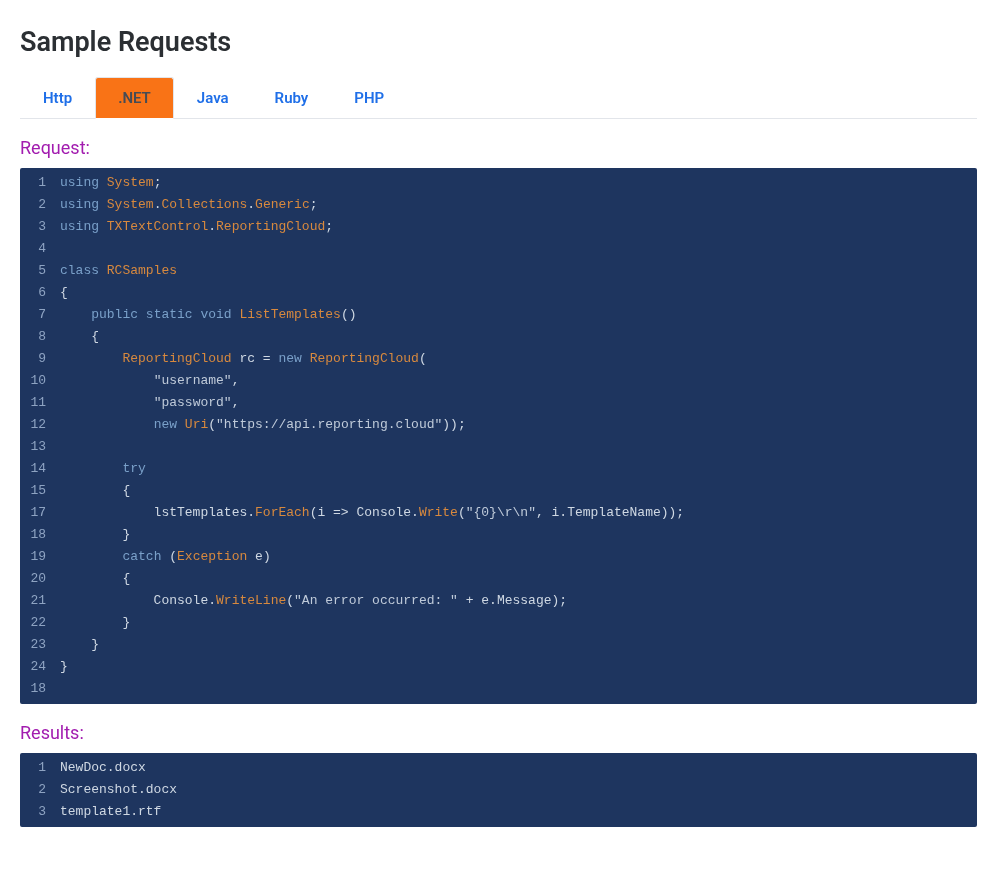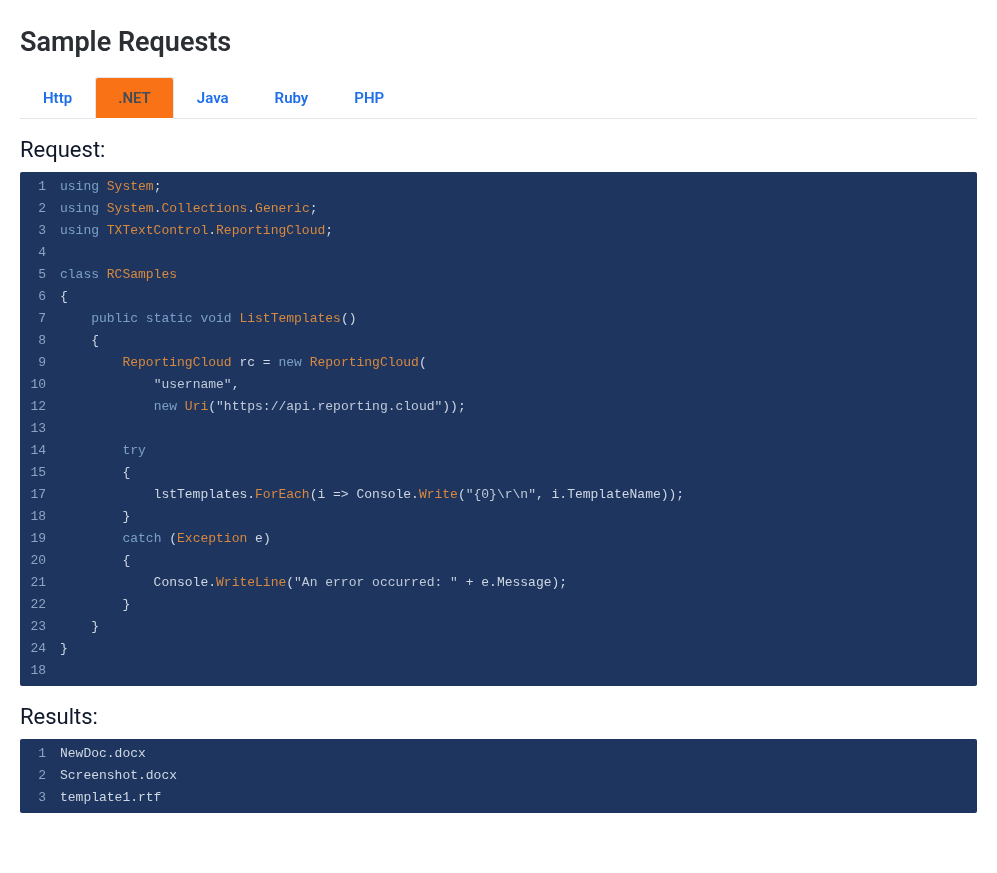--- a/index.html
+++ b/index.html
@@ -35,22 +35,22 @@
     background: transparent;
   }
   .tab.active {
     color: #464c55;
     border: 1px solid #e2e5ea;
     border-bottom: 1px solid #fff;
     border-radius: 3px 3px 0 0;
     background: #f97316;
   }
   .section-label {
-    font-size: 22px;
-    color: #0f172a;
+    font-size: 18px;
+    color: #a21caf;
     margin: 18px 0 10px 0;
   }
   .code-block {
     background: #1e355f;
     border-radius: 2px;
     font-family: "Consolas","Menlo","Courier New",monospace;
     font-size: 13px;
     line-height: 22px;
     color: #cfd8e3;
     padding: 4px 0;
@@ -98,20 +98,21 @@
     <div class="code-line"><span class="ln">1</span><span class="code"><span class="kw">using </span><span class="type">System</span><span class="punct">;</span></span></div>
     <div class="code-line"><span class="ln">2</span><span class="code"><span class="kw">using </span><span class="type">System</span><span class="punct">.</span><span class="type">Collections</span><span class="punct">.</span><span class="type">Generic</span><span class="punct">;</span></span></div>
     <div class="code-line"><span class="ln">3</span><span class="code"><span class="kw">using </span><span class="type">TXTextControl</span><span class="punct">.</span><span class="type">ReportingCloud</span><span class="punct">;</span></span></div>
     <div class="code-line"><span class="ln">4</span><span class="code"><span></span></span></div>
     <div class="code-line"><span class="ln">5</span><span class="code"><span class="kw">class </span><span class="type">RCSamples</span></span></div>
     <div class="code-line"><span class="ln">6</span><span class="code"><span class="punct">{</span></span></div>
     <div class="code-line"><span class="ln">7</span><span class="code"><span>    </span><span class="kw">public static void </span><span class="fn">ListTemplates</span><span class="punct">()</span></span></div>
     <div class="code-line"><span class="ln">8</span><span class="code"><span>    </span><span class="punct">{</span></span></div>
     <div class="code-line"><span class="ln">9</span><span class="code"><span>        </span><span class="type">ReportingCloud</span><span> rc = </span><span class="kw">new </span><span class="type">ReportingCloud</span><span class="punct">(</span></span></div>
     <div class="code-line"><span class="ln">10</span><span class="code"><span>            </span><span class="str">"username"</span><span class="punct">,</span></span></div>
+    <div class="code-line"><span class="ln">11</span><span class="code"><span>            </span><span class="str">"password"</span><span class="punct">,</span></span></div>
     <div class="code-line"><span class="ln">12</span><span class="code"><span>            </span><span class="kw">new </span><span class="fn">Uri</span><span class="punct">(</span><span class="str">"https://api.reporting.cloud"</span><span class="punct">));</span></span></div>
     <div class="code-line"><span class="ln">13</span><span class="code"><span></span></span></div>
     <div class="code-line"><span class="ln">14</span><span class="code"><span>        </span><span class="kw">try</span></span></div>
     <div class="code-line"><span class="ln">15</span><span class="code"><span>        </span><span class="punct">{</span></span></div>
     <div class="code-line"><span class="ln">17</span><span class="code"><span>            lstTemplates.</span><span class="fn">ForEach</span><span class="punct">(</span><span>i =&gt; Console.</span><span class="fn">Write</span><span class="punct">(</span><span class="str">"{0}\r\n"</span><span class="punct">, i.TemplateName));</span></span></div>
     <div class="code-line"><span class="ln">18</span><span class="code"><span>        </span><span class="punct">}</span></span></div>
     <div class="code-line"><span class="ln">19</span><span class="code"><span>        </span><span class="kw">catch </span><span class="punct">(</span><span class="type">Exception</span><span> e</span><span class="punct">)</span></span></div>
     <div class="code-line"><span class="ln">20</span><span class="code"><span>        </span><span class="punct">{</span></span></div>
     <div class="code-line"><span class="ln">21</span><span class="code"><span>            Console.</span><span class="fn">WriteLine</span><span class="punct">(</span><span class="str">"An error occurred: "</span><span> + e.Message</span><span class="punct">);</span></span></div>
     <div class="code-line"><span class="ln">22</span><span class="code"><span>        </span><span class="punct">}</span></span></div>

